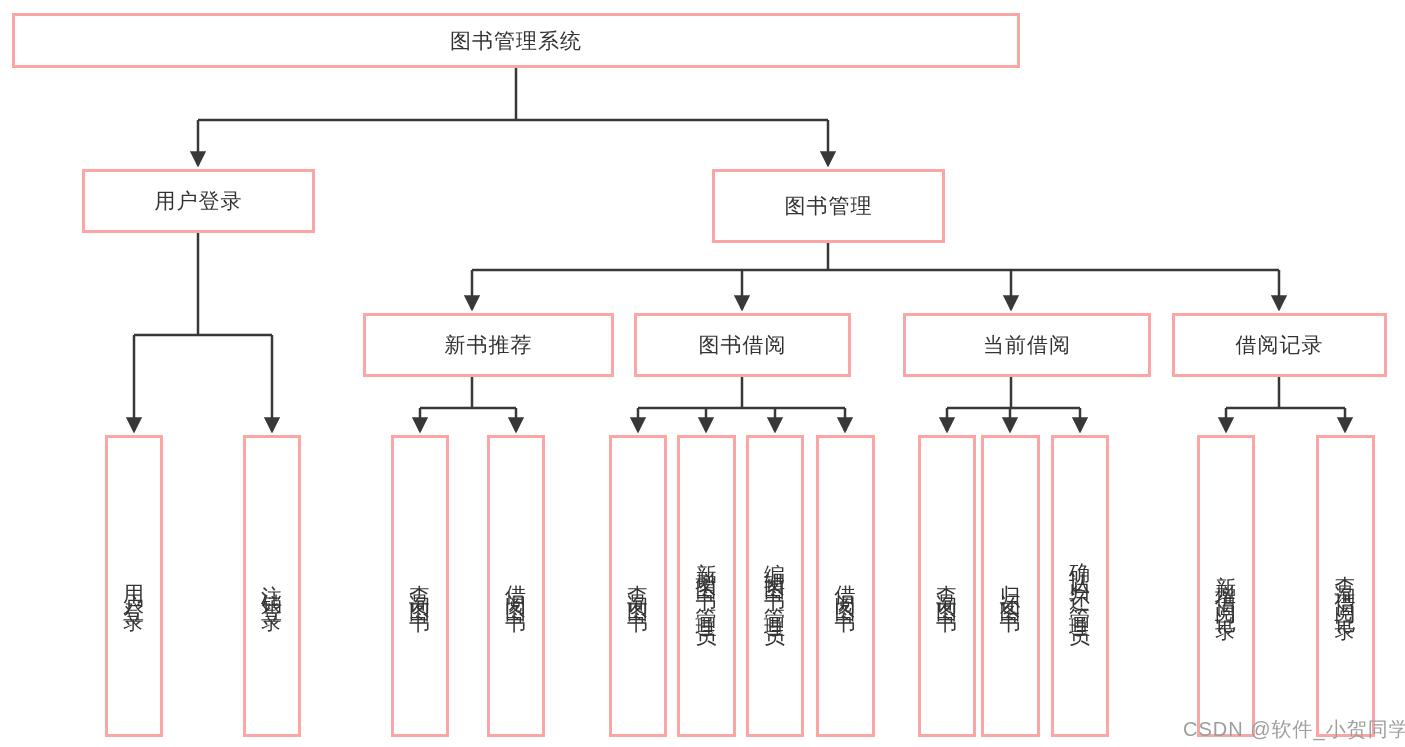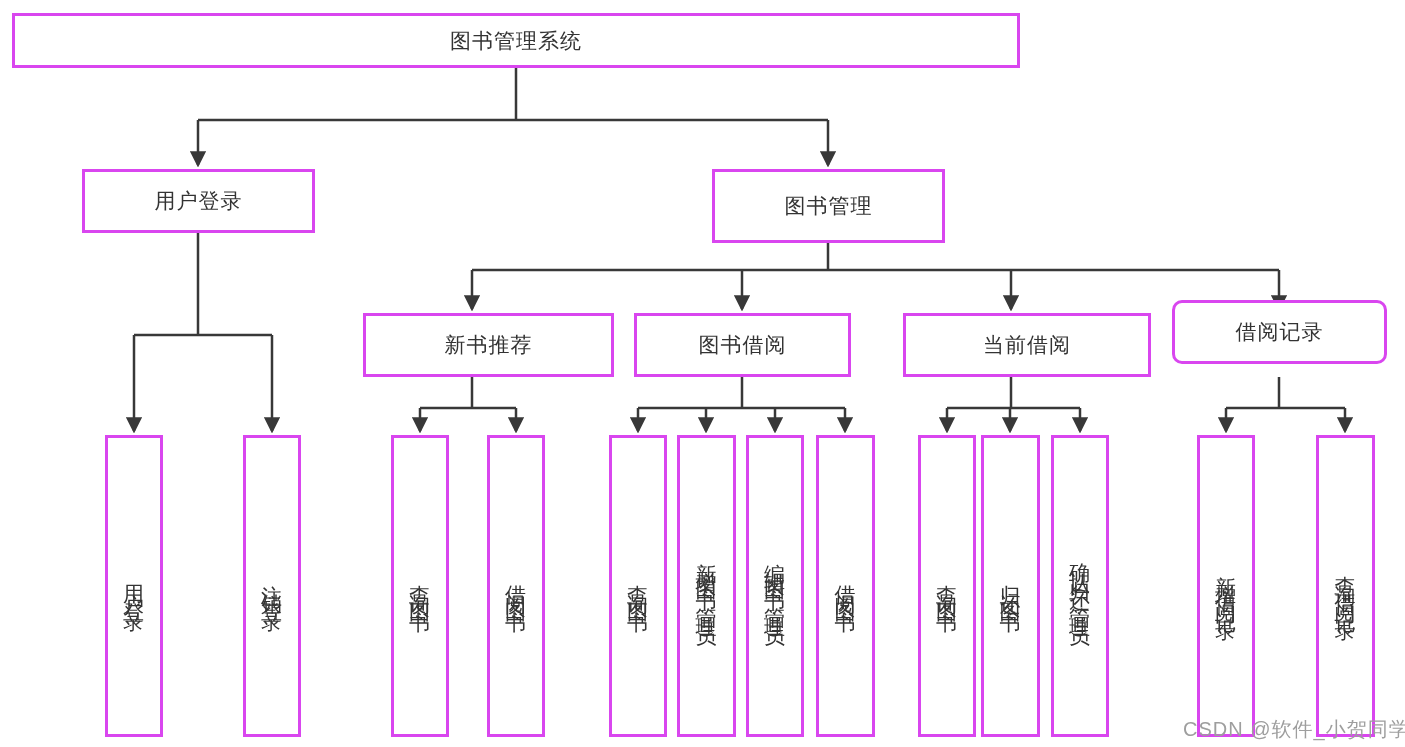--- a/index.html
+++ b/index.html
@@ -17,21 +17,21 @@
   }
   #connectors {
     position: absolute;
     left: 0;
     top: 0;
     z-index: 1;
   }
   .node {
     position: absolute;
     box-sizing: border-box;
-    border: 3px solid #d946ef;
+    border: 3px solid #fca5a5;
     background: #ffffff;
     display: flex;
     align-items: center;
     justify-content: center;
     color: #333333;
     z-index: 2;
   }
   .node.h {
     font-size: 21px;
     letter-spacing: 1px;
@@ -45,21 +45,21 @@
   }
   
   #n-root   { left: 12px;   top: 13px;  width: 1008px; height: 55px; }
   
   #n-l2-0   { left: 82px;   top: 169px; width: 233px;  height: 64px; }
   #n-l2-1   { left: 712px;  top: 169px; width: 233px;  height: 74px; }
   
   #n-l3-0   { left: 363px;  top: 313px; width: 251px;  height: 64px; }
   #n-l3-1   { left: 634px;  top: 313px; width: 217px;  height: 64px; }
   #n-l3-2   { left: 903px;  top: 313px; width: 248px;  height: 64px; }
-  #n-l3-3   { left: 1172px; top: 300px; width: 215px;  height: 64px; border-radius: 10px; }
+  #n-l3-3   { left: 1172px; top: 313px; width: 215px;  height: 64px; }
   
   .leaf     { top: 435px; height: 302px; width: 58px; }
   #n-leaf-0  { left: 105px; }
   #n-leaf-1  { left: 243px; }
   #n-leaf-2  { left: 391px; }
   #n-leaf-3  { left: 487px; }
   #n-leaf-4  { left: 609px; }
   #n-leaf-5  { left: 677px; width: 59px; }
   #n-leaf-6  { left: 746px; }
   #n-leaf-7  { left: 816px; width: 59px; }

